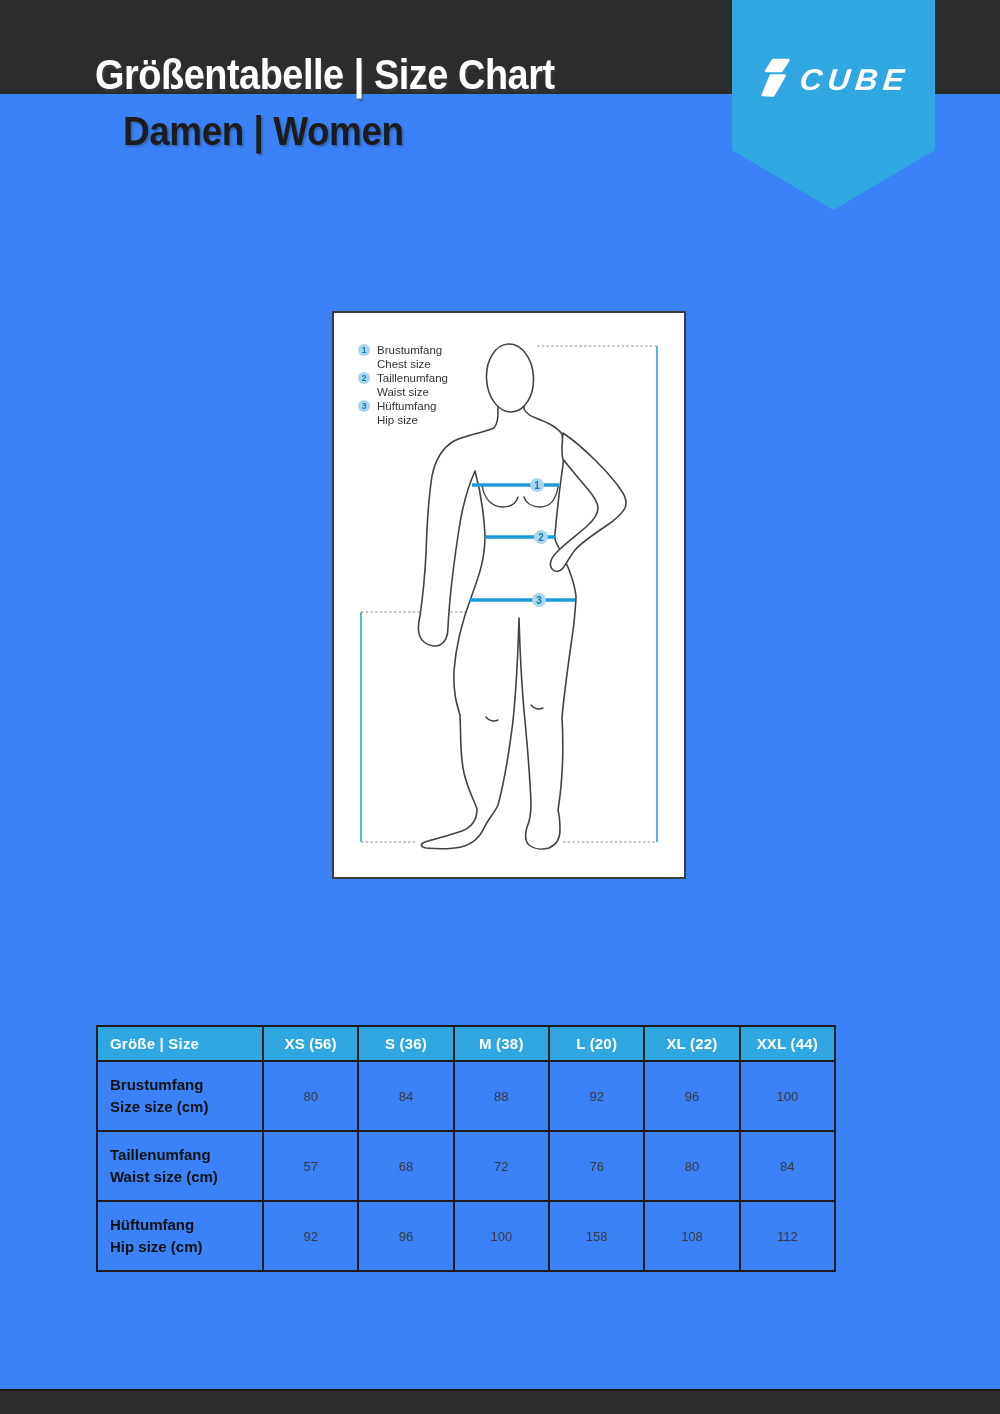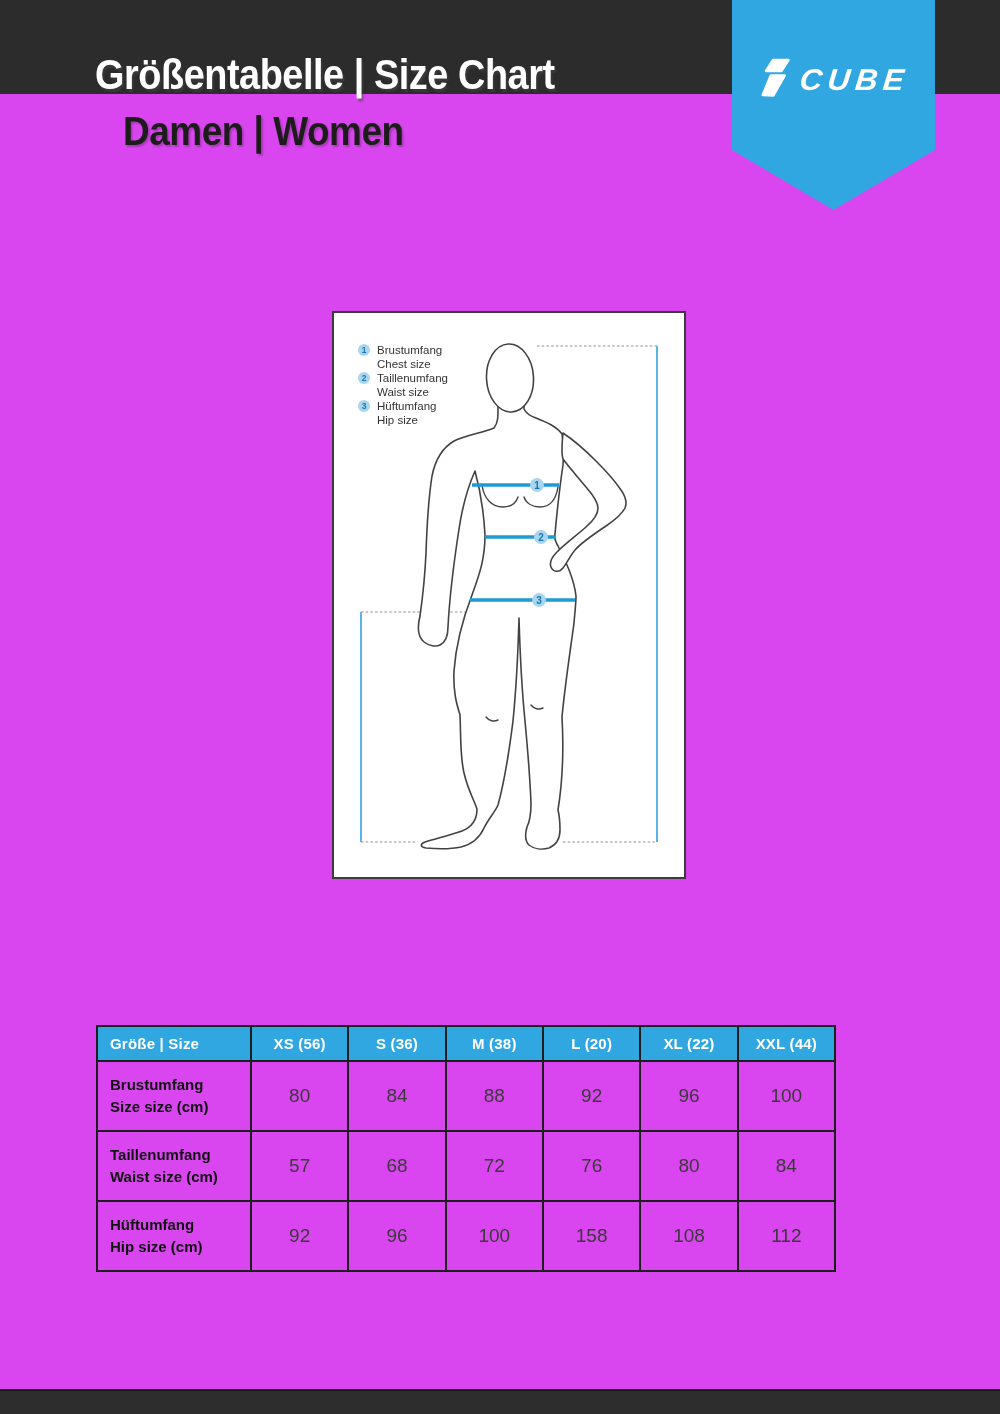--- a/index.html
+++ b/index.html
@@ -1,17 +1,17 @@
 <!DOCTYPE html>
 <html><head>
 <meta charset="utf-8">
 <style>
   html,body { margin:0; padding:0; background:#ffffff; }
   .page {
-    position:relative; width:1000px; height:1414px; background:#d946ef;
+    position:relative; width:1000px; height:1414px; background:#3b82f6;
     font-family:"Liberation Sans", sans-serif; overflow:hidden;
   }
   
   .topbar { position:absolute; left:0; top:0; width:1000px; height:94px; background:#2d2c2c; }
   .maintitle {
     position:absolute; left:95px; top:53px; line-height:1; white-space:nowrap;
     font-size:43px; font-weight:bold; color:#ffffff; letter-spacing:-0.5px;
     transform:scaleX(0.88); transform-origin:0 0;
     text-shadow:2px 3px 2px rgba(70,70,70,0.55);
   }
@@ -49,24 +49,24 @@
   
   .sizetable {
     position:absolute; left:96px; top:1025px; width:740px;
     border-collapse:collapse; table-layout:fixed;
   }
   .sizetable th, .sizetable td { border:2px solid #1d1d1d; box-sizing:border-box; }
   .sizetable thead th {
     background:#30a7e0; color:#ffffff; font-size:15px; font-weight:bold;
     height:35px; text-align:center; letter-spacing:0.2px;
   }
-  .sizetable th.label-col { width:154px; }
+  .sizetable th.label-col { width:166px; }
   .sizetable thead th.label-col, .sizetable tbody th { text-align:left; padding-left:12px; }
   .sizetable tbody th { font-size:15px; font-weight:bold; color:#111111; line-height:1.45; height:70px; }
-  .sizetable tbody td { text-align:center; font-size:19px; font-weight:400; color:#3a3a3a; }
+  .sizetable tbody td { text-align:center; font-size:13px; font-weight:400; color:#3a3a3a; }
   
   .bottombar {
     position:absolute; left:0; top:1389px; width:1000px; height:25px;
     background:#2e2d2d; border-top:2px solid #161616; box-sizing:border-box;
   }
 </style>
 </head>
 <body>
 
 <div class="page">

